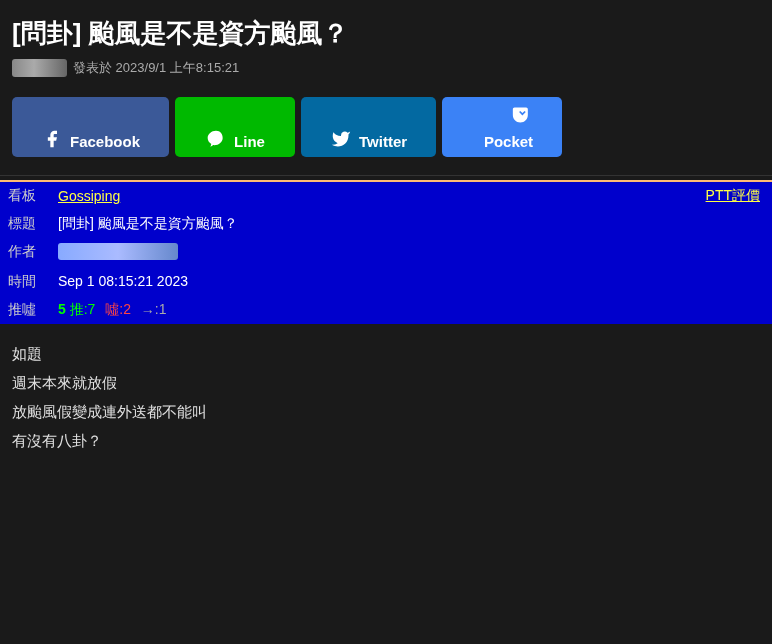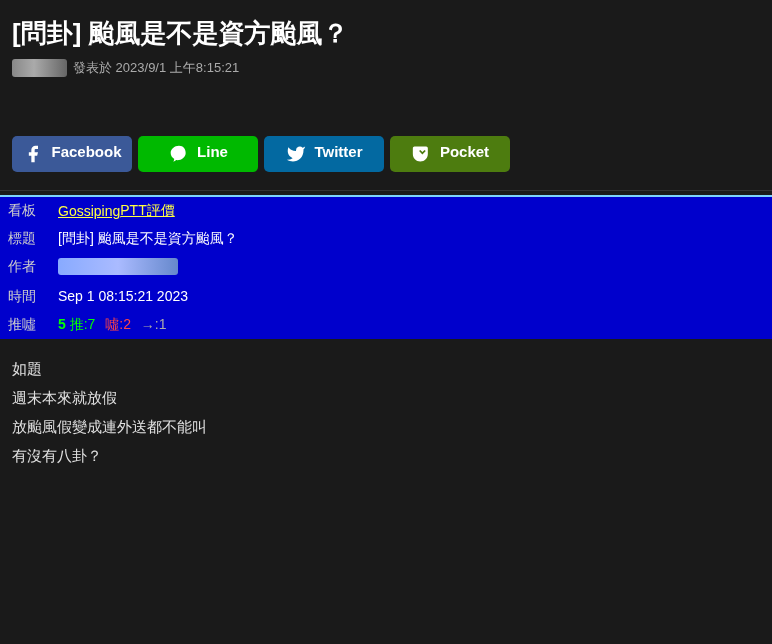--- a/index.html
+++ b/index.html
@@ -41,50 +41,49 @@
 
     
     .share-buttons {
       display: flex;
       gap: 6px;
       padding: 8px 0 10px 0;
       flex-wrap: wrap;
     }
     .share-btn {
       display: flex;
-      align-items: flex-start;
+      align-items: flex-end;
       gap: 7px;
-      padding: 7px 10px;
+      padding: 7px 29px;
       border-radius: 5px;
       border: none;
       cursor: pointer;
       font-size: 15px;
       font-weight: bold;
       color: #fff;
       min-width: 120px;
       justify-content: center;
-      margin-top: 39px;
     }
     .share-btn.facebook { background-color: #3b5998; }
     .share-btn.line { background-color: #00b900; }
     .share-btn.twitter { background-color: #0369a1; }
-    .share-btn.pocket { background-color: #4d7c0f; }
+    .share-btn.pocket { background-color: #3b82f6; flex-direction: column; }
     .share-btn-icon {
       width: 22px;
       height: 22px;
       display: flex;
       align-items: center;
       justify-content: center;
       flex-shrink: 0;
     }
 
     
     .ptt-info-table {
       background-color: #0000cc;
-      border-top: 2px solid #7dd3fc;
+      border-top: 2px solid #fdba74;
       width: 100%;
       border-collapse: collapse;
       margin-top: 4px;
     }
     .ptt-info-table tr td {
       padding: 5px 8px;
       vertical-align: top;
     }
     .ptt-info-table .label-col {
       color: #cccccc;
@@ -196,21 +195,21 @@
       <span>Pocket</span>
     </button>
   </div>
 </div>
 
 <table class="ptt-info-table">
   <tbody>
       <tr class="board-row-first">
     <td class="label-col">看板</td>
     <td class="value-col">
-      <span style="display:flex; align-items:center;">
+      <span style="display:flex; justify-content:space-between; align-items:center;">
         <a class="board-link">Gossiping</a>
         <a class="ptt-rating-link">PTT評價</a>
       </span>
     </td>
   </tr>
   <tr>
     <td class="label-col">標題</td>
     <td class="value-col">[問卦] 颱風是不是資方颱風？</td>
   </tr>
   <tr>

